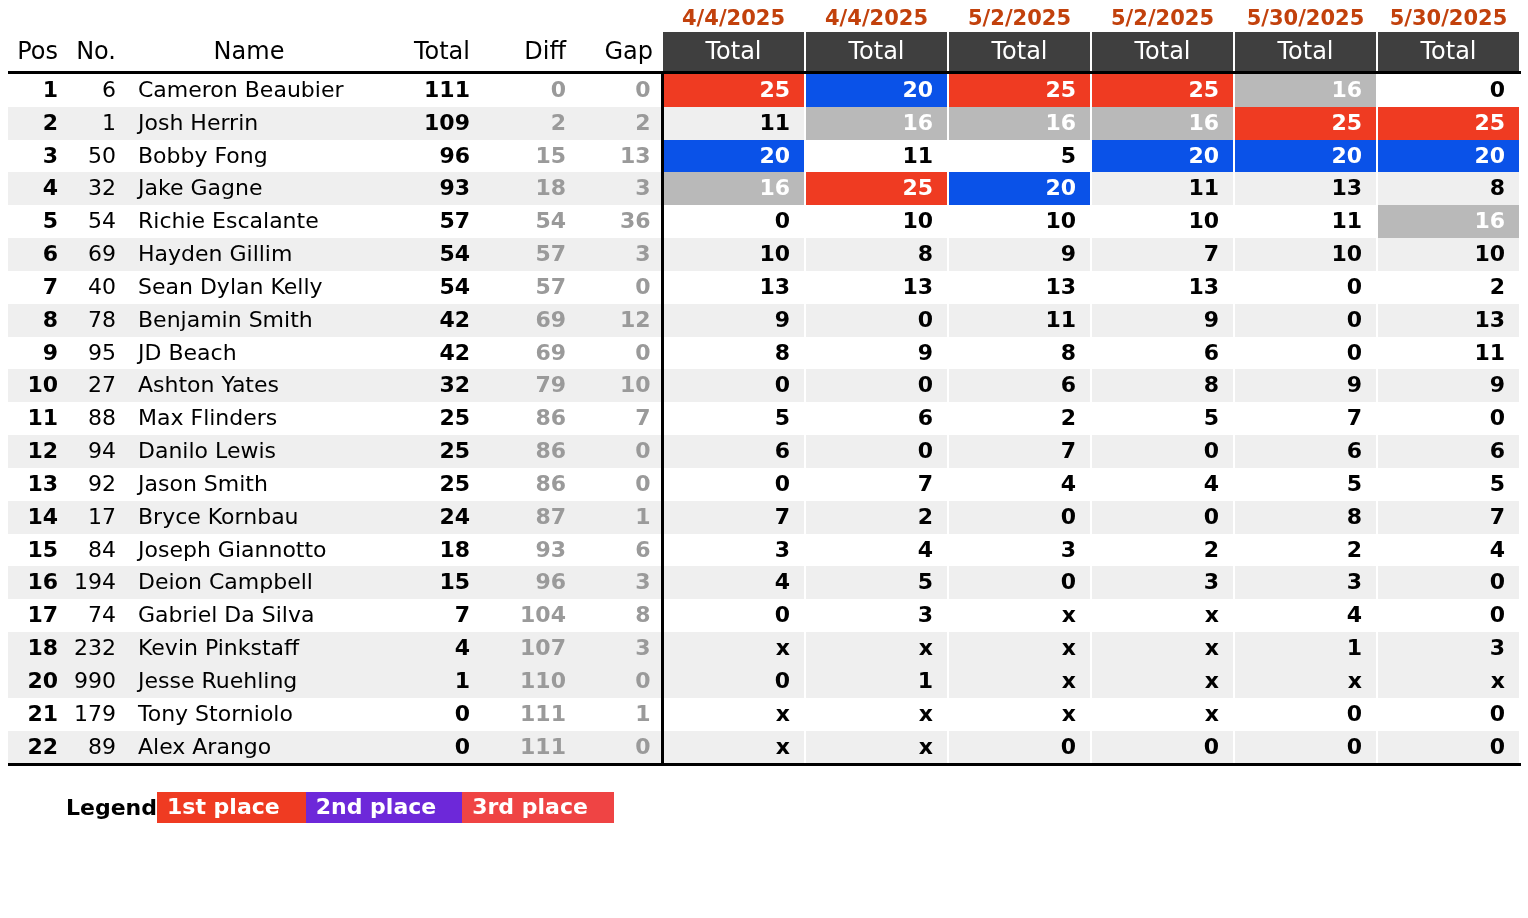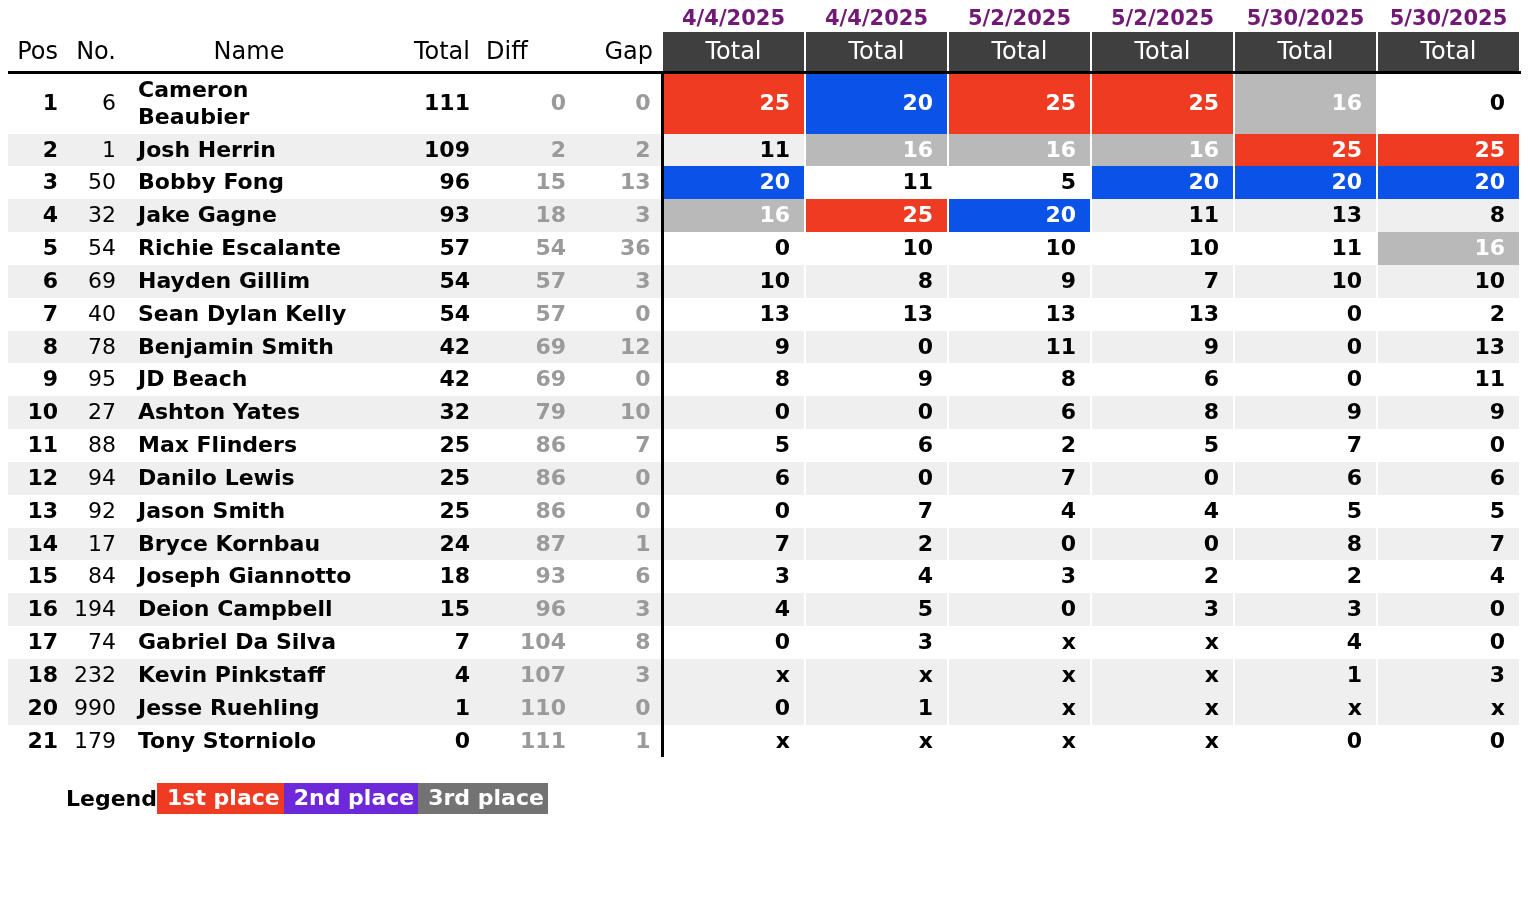--- a/index.html
+++ b/index.html
@@ -25,21 +25,21 @@
     border-collapse: collapse;
     width: 1512px;
     table-layout: fixed;
     font-size: 21px;
   }
   
   tr.date-row th {
     padding: 0 6px 2px 6px;
     font-size: 21px;
     font-weight: bold;
-    color: #701a75;
+    color: #c2410c;
     text-align: center;
     white-space: nowrap;
     vertical-align: bottom;
     border: none;
   }
   tr.date-row th.blank {
     color: transparent;
   }
   
   tr.head-row th {
@@ -56,34 +56,34 @@
     color: #ffffff;
     text-align: center;
     border-left: 2px solid #ffffff;
     border-right: 2px solid #ffffff;
     padding: 5px 6px 6px 6px;
   }
   th.c-pos   { text-align: right; width: 58px; }
   th.c-no    { text-align: right; width: 58px; }
   th.c-name  { text-align: center; width: 250px; }
   th.c-total { text-align: right; width: 104px; }
-  th.c-diff  { text-align: left; width: 96px; }
+  th.c-diff  { text-align: right; width: 96px; }
   th.c-gap   { text-align: right; width: 86px; padding-right: 10px; }
   
   tbody tr td {
     padding: 3px 8px;
     font-size: 22px;
     line-height: 1.22;
     border: none;
   }
   tbody tr.odd td { background: #ffffff; }
   tbody tr.even td { background: #efefef; }
   td.pos   { text-align: right; font-weight: bold; }
   td.no    { text-align: right; font-weight: normal; }
-  td.name  { text-align: left; font-weight: bold; padding-left: 14px; margin-top: 44px; }
+  td.name  { text-align: left; font-weight: normal; padding-left: 14px; margin-top: 44px; }
   td.total { text-align: right; font-weight: bold; }
   td.diff  { text-align: right; font-weight: bold; color: #9a9a9a; }
   td.gap   { text-align: right; font-weight: bold; color: #9a9a9a; padding-right: 10px; }
   td.race {
     text-align: right;
     font-weight: bold;
     padding-right: 14px;
     border-left: 2px solid #ffffff;
     border-right: 2px solid #ffffff;
   }
@@ -98,28 +98,28 @@
   
   .legend {
     margin-top: 26px;
     padding-left: 58px;
     display: flex;
     align-items: center;
     font-size: 22px;
     font-weight: bold;
   }
   .legend .chip {
-    padding: 2px 4px 4px 10px;
+    padding: 2px 26px 4px 10px;
     font-weight: bold;
     font-size: 22px;
     color: #ffffff;
   }
   .chip-1 { background: #ef3b22; }
   .chip-2 { background: #6d28d9; }
-  .chip-3 { background: #737373; }
+  .chip-3 { background: #ef4444; }
   .top-strip { height: 6px; }
 </style>
 </head>
 <body>
 
 <div class="page">
   <div class="top-strip"></div>
 
   <table class="standings">
     <colgroup>
@@ -440,20 +440,34 @@
           <td class="total">0</td>
           <td class="diff">111</td>
           <td class="gap">1</td>
           <td class="race first-race">x</td>
           <td class="race">x</td>
           <td class="race">x</td>
           <td class="race">x</td>
           <td class="race">0</td>
           <td class="race">0</td>
         </tr>
+        <tr class="even rule-bottom">
+          <td class="pos">22</td>
+          <td class="no">89</td>
+          <td class="name">Alex Arango</td>
+          <td class="total">0</td>
+          <td class="diff">111</td>
+          <td class="gap">0</td>
+          <td class="race first-race">x</td>
+          <td class="race">x</td>
+          <td class="race">0</td>
+          <td class="race">0</td>
+          <td class="race">0</td>
+          <td class="race">0</td>
+        </tr>
       </tbody>
   </table>
 
   <div class="legend">
     <span>Legend</span>
     <span class="chip chip-1">1st place</span>
     <span class="chip chip-2">2nd place</span>
     <span class="chip chip-3">3rd place</span>
   </div>
 </div>

